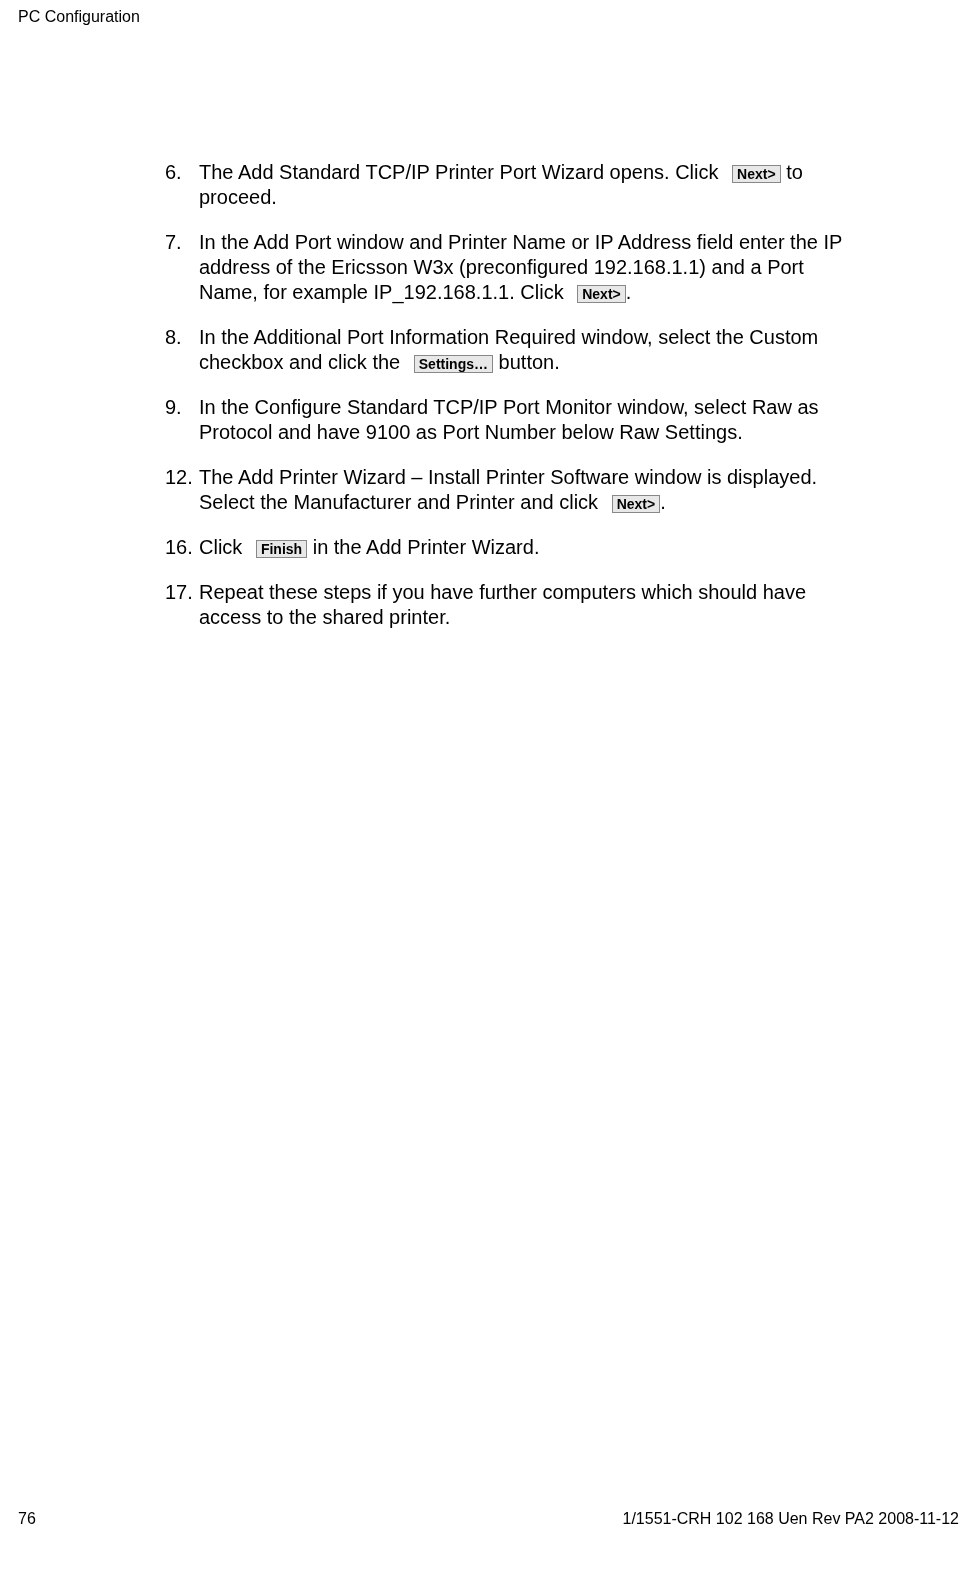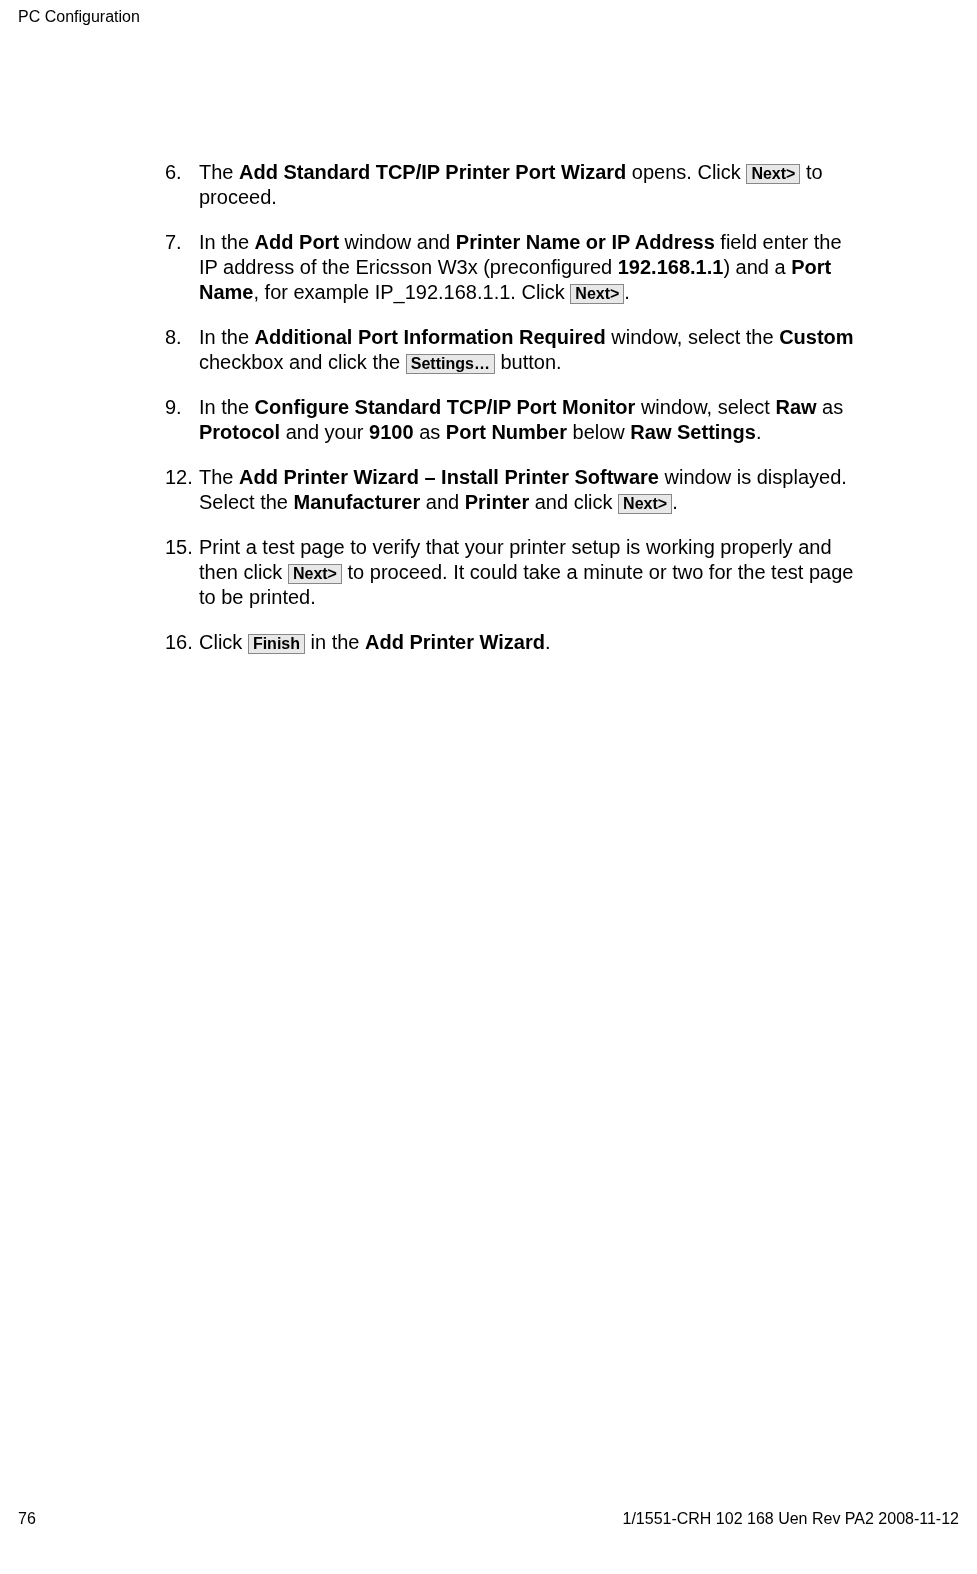--- a/index.html
+++ b/index.html
@@ -41,34 +41,35 @@
   }
   .body {
     flex: 1;
   }
   .btn {
     display: inline-block;
     background: #e8e8e8;
     border: 1px solid #888;
     padding: 0px 4px;
     font-weight: bold;
-    font-size: 16px;
+    font-size: 14px;
     line-height: 1.15;
     vertical-align: baseline;
+    margin-left: 8px;
   }
   .footer {
     position: absolute;
     bottom: 12px;
     left: 18px;
     right: 18px;
     font-size: 16px;
     display: flex;
     justify-content: space-between;
   }
-  b { font-weight: bold; }
+  b { font-weight: normal; }
 </style>
 </head>
 <body>
 
 <div class="page">
 
   <div class="header">PC Configuration</div>
 
   <div class="content">
 
@@ -89,49 +90,49 @@
     <div class="step">
       <div class="num">8.</div>
       <div class="body">
         <span>In the </span><b>Additional Port Information Required</b><span> window, select the </span><b>Custom</b><span> checkbox and click the </span><span class="btn">Settings…</span><span> button.</span>
       </div>
     </div>
 
     <div class="step">
       <div class="num">9.</div>
       <div class="body">
-        <span>In the </span><b>Configure Standard TCP/IP Port Monitor</b><span> window, select </span><b>Raw</b><span> as </span><b>Protocol</b><span> and your </span><b>9100</b><span> as </span><b>Port Number</b><span> below </span><b>Raw Settings</b><span>.</span>
+        <span>In the </span><b>Configure Standard TCP/IP Port Monitor</b><span> window, select </span><b>Raw</b><span> as </span><b>Protocol</b><span> and have </span><b>9100</b><span> as </span><b>Port Number</b><span> below </span><b>Raw Settings</b><span>.</span>
       </div>
     </div>
 
 
 
     <div class="step">
       <div class="num">12.</div>
       <div class="body">
         <span>The </span><b>Add Printer Wizard – Install Printer Software</b><span> window is displayed. Select the </span><b>Manufacturer</b><span> and </span><b>Printer</b><span> and click </span><span class="btn">Next&gt;</span><span>.</span>
       </div>
     </div>
 
 
 
-    <div class="step">
-      <div class="num">15.</div>
-      <div class="body">
-        <span>Print a test page to verify that your printer setup is working properly and then click </span><span class="btn">Next&gt;</span><span> to proceed. It could take a minute or two for the test page to be printed.</span>
-      </div>
-    </div>
 
     <div class="step">
       <div class="num">16.</div>
       <div class="body">
         <span>Click </span><span class="btn"> Finish </span><span> in the </span><b>Add Printer Wizard</b><span>.</span>
       </div>
     </div>
 
+    <div class="step">
+      <div class="num">17.</div>
+      <div class="body">
+        <span>Repeat these steps if you have further computers which should have access to the shared printer.</span>
+      </div>
+    </div>
 
   </div>
 
   <div class="footer">
     <span>76</span>
     <span>1/1551-CRH 102 168 Uen Rev PA2  2008-11-12</span>
   </div>
 
 </div>
 

